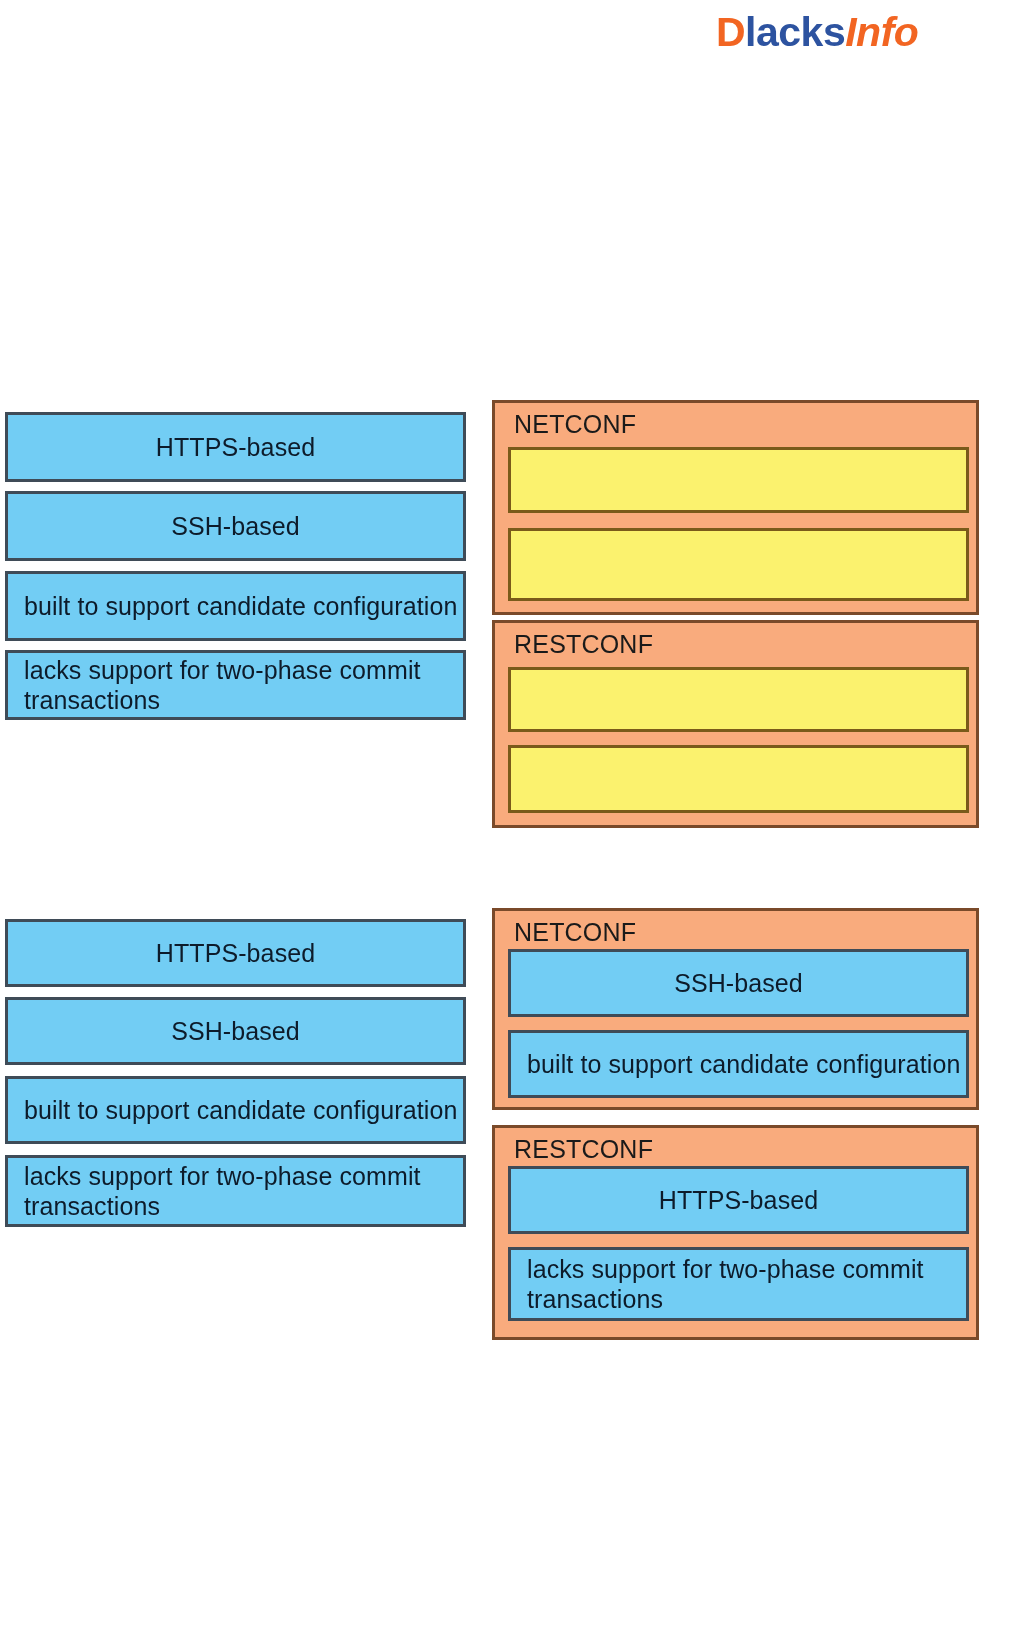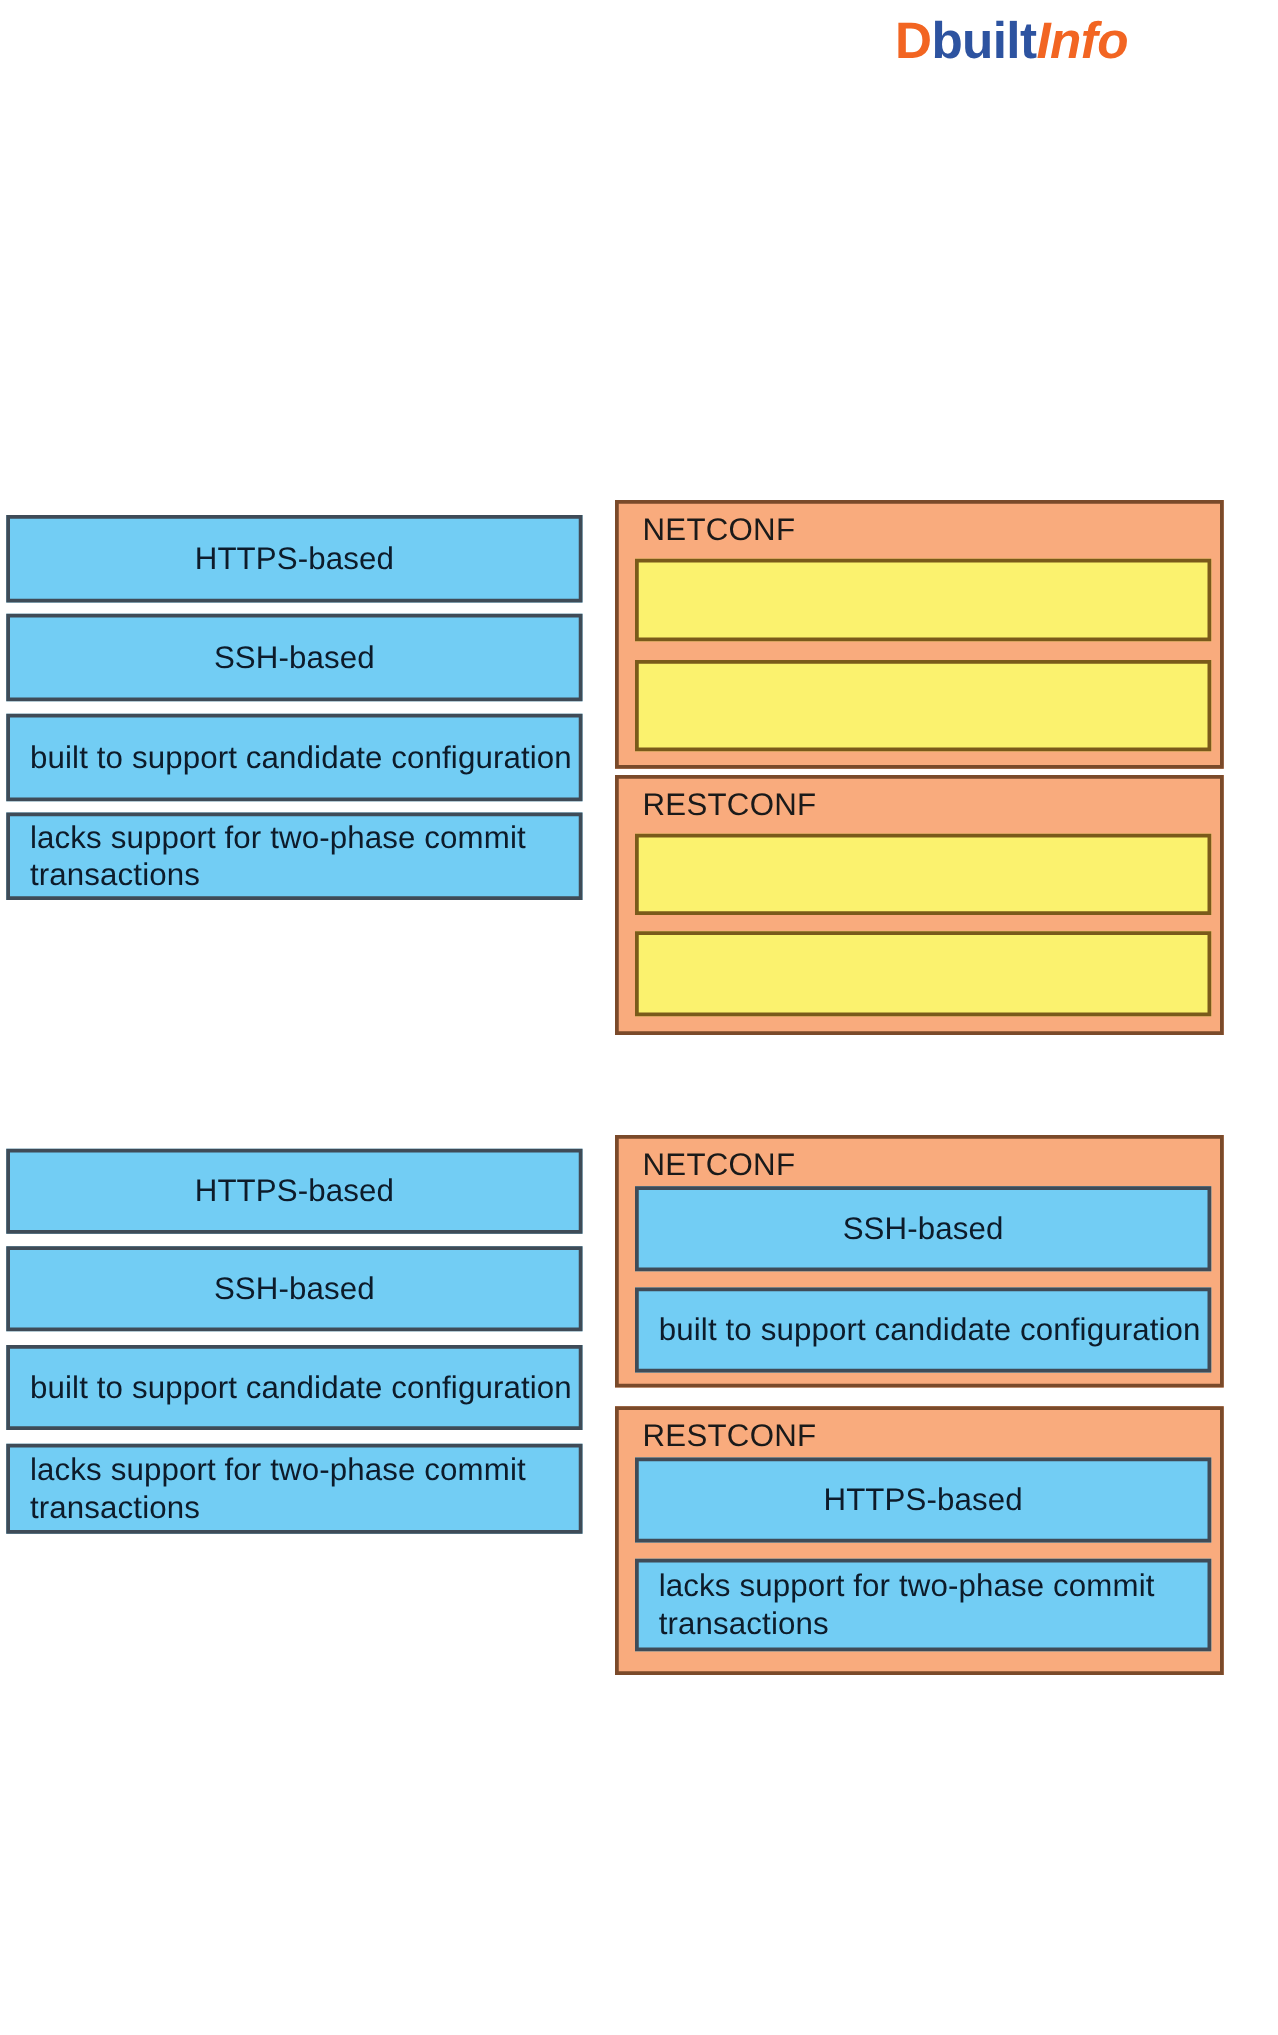--- a/index.html
+++ b/index.html
@@ -91,21 +91,21 @@
     align-items: center;
     letter-spacing: 0.1px;
   }
   .slot-filled.center { justify-content: center; text-align: center; }
   .slot-filled.left   { justify-content: flex-start; padding-left: 16px; text-align: left; }
 </style>
 </head>
 <body>
 
 <div class="logo">
-  <span class="d-mark">D</span><span class="seg-blue">built</span><span class="seg-orange">Info</span>
+  <span class="d-mark">D</span><span class="seg-blue">lacks</span><span class="seg-orange">Info</span>
 </div>
 
 <div class="chip center" style="left:5px; top:412px; width:461px; height:70px;">
   <span class="txt">HTTPS-based</span>
 </div>
 <div class="chip center" style="left:5px; top:491px; width:461px; height:70px;">
   <span class="txt">SSH-based</span>
 </div>
 <div class="chip left" style="left:5px; top:571px; width:461px; height:70px;">
   <span class="txt">built to support candidate configuration</span>

